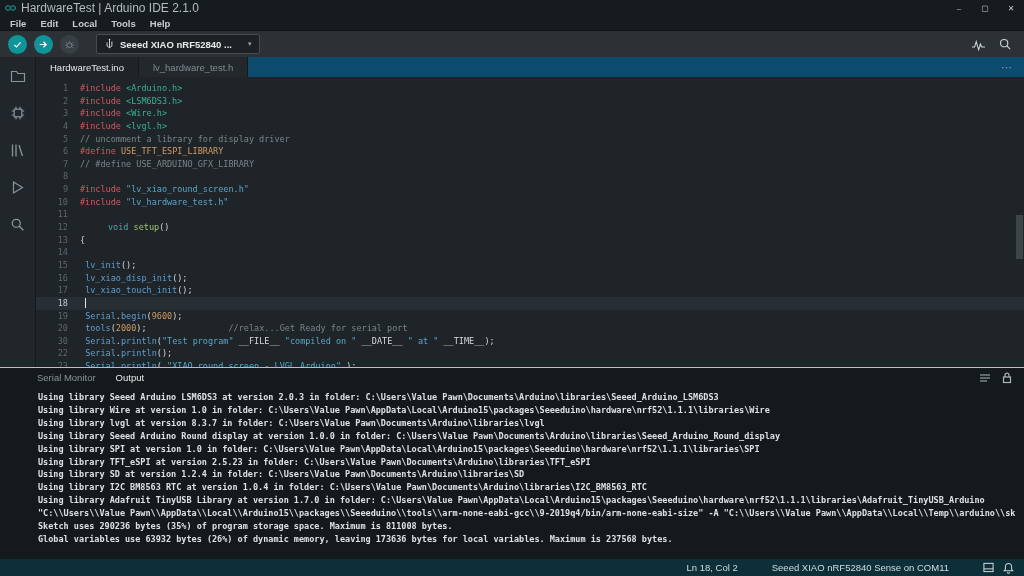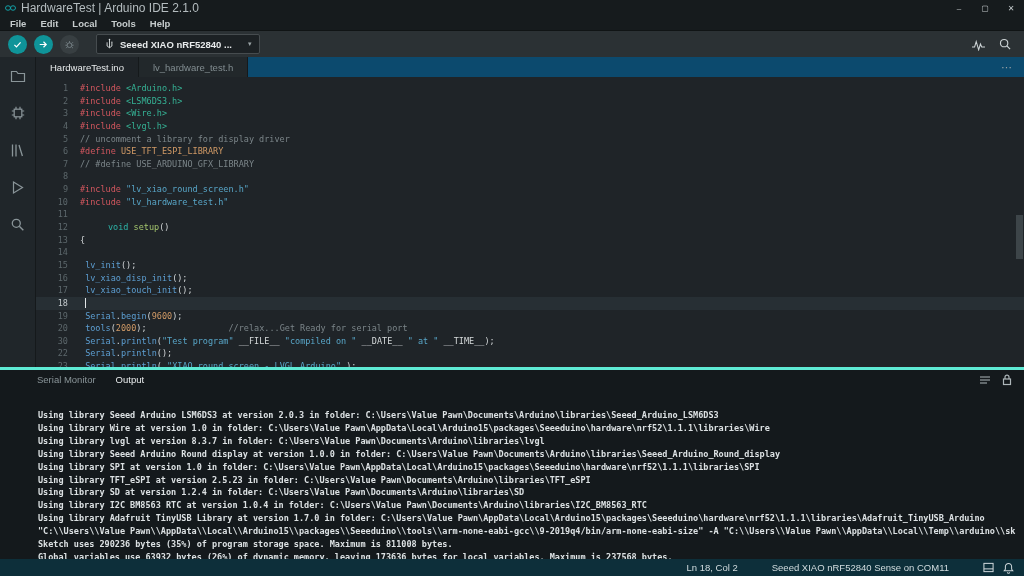--- a/index.html
+++ b/index.html
@@ -57,26 +57,26 @@
   .tk-fn  { color: #5d9fd3; }
   .tk-num { color: #d19a66; }
   .tk-mac { color: #d6dadb; }
   .tk-pln { color: #d2d6d8; }
   .tk-def { color: #d19a66; }
 
   .v-scrollbar { position: absolute; top: 0; right: 0; width: 9px; height: 100%; }
   .v-thumb { position: absolute; top: 138px; right: 1px; width: 7px; height: 44px; background: #3d4549; }
 
   
-  .bottom-panel { height: 192px; background: #14191c; border-top: 3px solid #5eead4; display: flex; flex-direction: column; flex: none; }
+  .bottom-panel { height: 192px; background: #14191c; border-top: 1px solid #5eead4; display: flex; flex-direction: column; flex: none; }
   .panel-header { height: 19px; display: flex; align-items: center; padding-left: 37px; gap: 20px; flex: none; }
   .panel-tab { font-size: 9.5px; color: #8a9599; }
   .panel-tab.active { color: #e9eced; }
   .panel-actions { margin-left: auto; display: flex; align-items: center; gap: 11px; padding-right: 12px; }
-  .console { flex: 1; overflow: hidden; padding: 4px 0 0 38px; margin-top: 16px; }
+  .console { flex: 1; overflow: hidden; padding: 4px 0 0 38px; }
   .console-line { font-family: "DejaVu Sans Mono", monospace; font-size: 8.5px; font-weight: bold; color: #dce1e3; line-height: 12.9px; white-space: pre; }
 
   
   .statusbar { height: 17px; background: #0d2f3a; display: flex; align-items: center; justify-content: flex-end; gap: 34px; padding-right: 10px; flex: none; }
   .sb-item { font-size: 9.5px; color: #d2dcdf; white-space: nowrap; }
   .sb-icons { display: flex; align-items: center; gap: 9px; }
 
   svg { display: block; }
 </style>
 </head>

